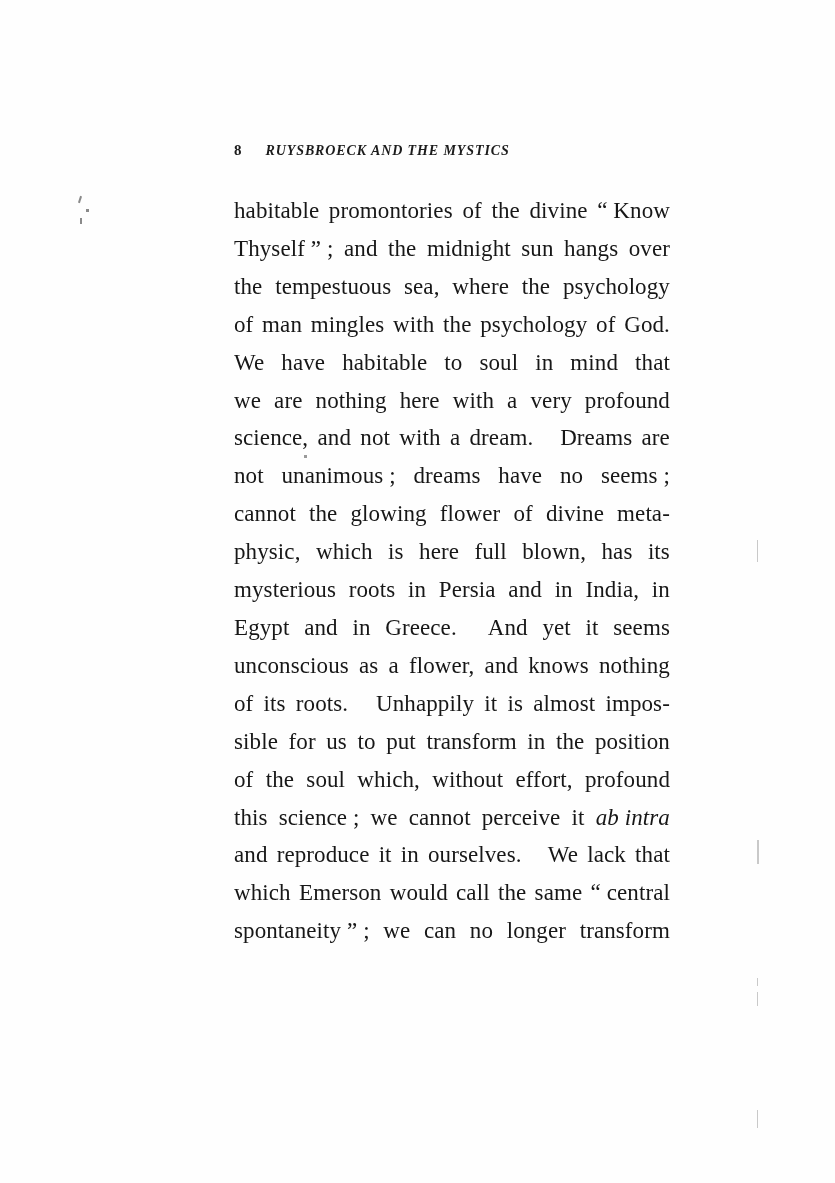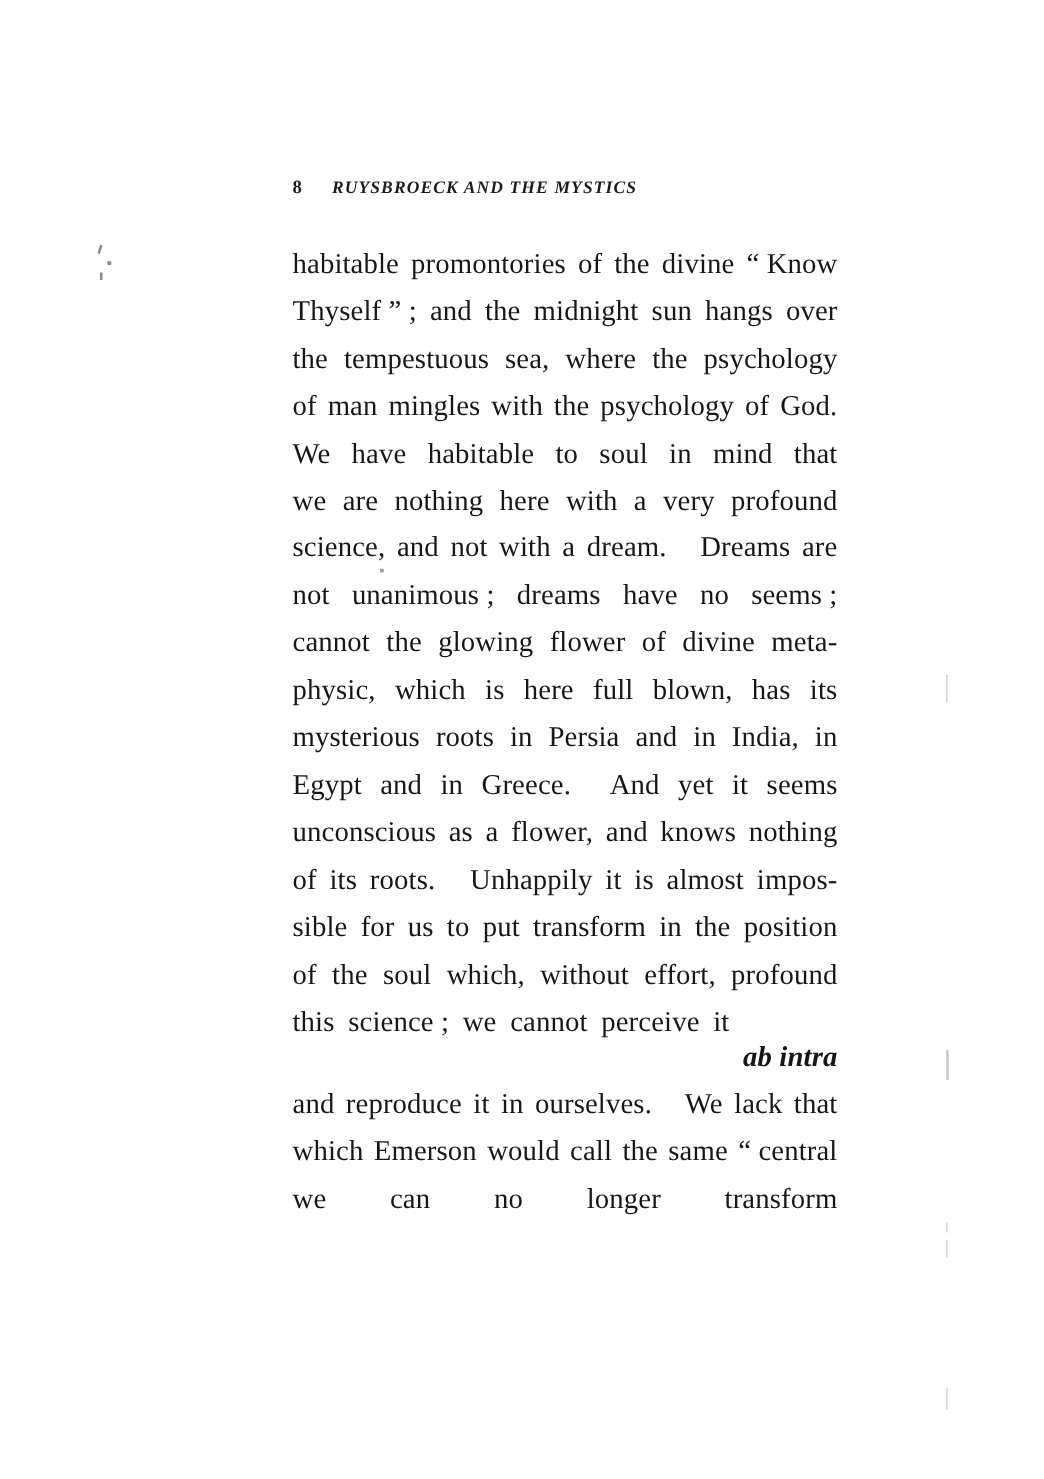--- a/index.html
+++ b/index.html
@@ -63,21 +63,21 @@
     line-height: 37.9px;
     color: #171717;
     white-space: nowrap;
     letter-spacing: 0.1px;
   }
   .line.just {
     display: flex;
     justify-content: space-between;
   }
   .line.just > span { white-space: pre; }
-  .line .ital { font-style: italic; font-weight: bold; margin-top: 28px; }
+  .line .ital { font-style: italic; font-weight: normal; }
 
   
   .speck {
     position: absolute;
     background: #8a8a8a;
   }
   .margin-mark {
     position: absolute;
     background: #c9c9c9;
   }
@@ -266,20 +266,21 @@
       <div class="line just">
         <span>which</span>
         <span>Emerson</span>
         <span>would</span>
         <span>call</span>
         <span>the</span>
         <span>same</span>
         <span>“ central</span>
       </div>
       <div class="line just" style="justify-content: space-between;">
+        <span>spontaneity ” ;</span>
         <span>we</span>
         <span>can</span>
         <span>no</span>
         <span>longer</span>
         <span>transform</span>
       </div>
     </div>
 
   <div class="speck" style="left:79px; top:196px; width:2px; height:7px; transform:rotate(18deg);"></div>
   <div class="speck" style="left:86px; top:209px; width:3px; height:3px;"></div>

